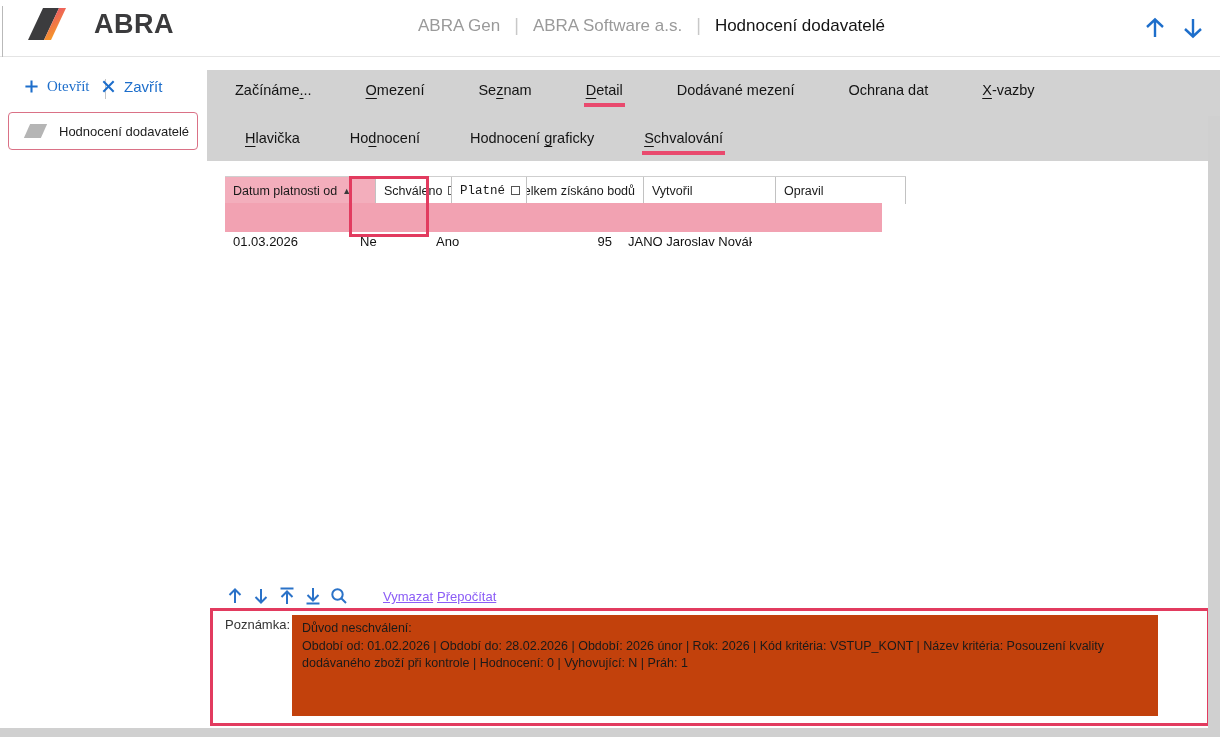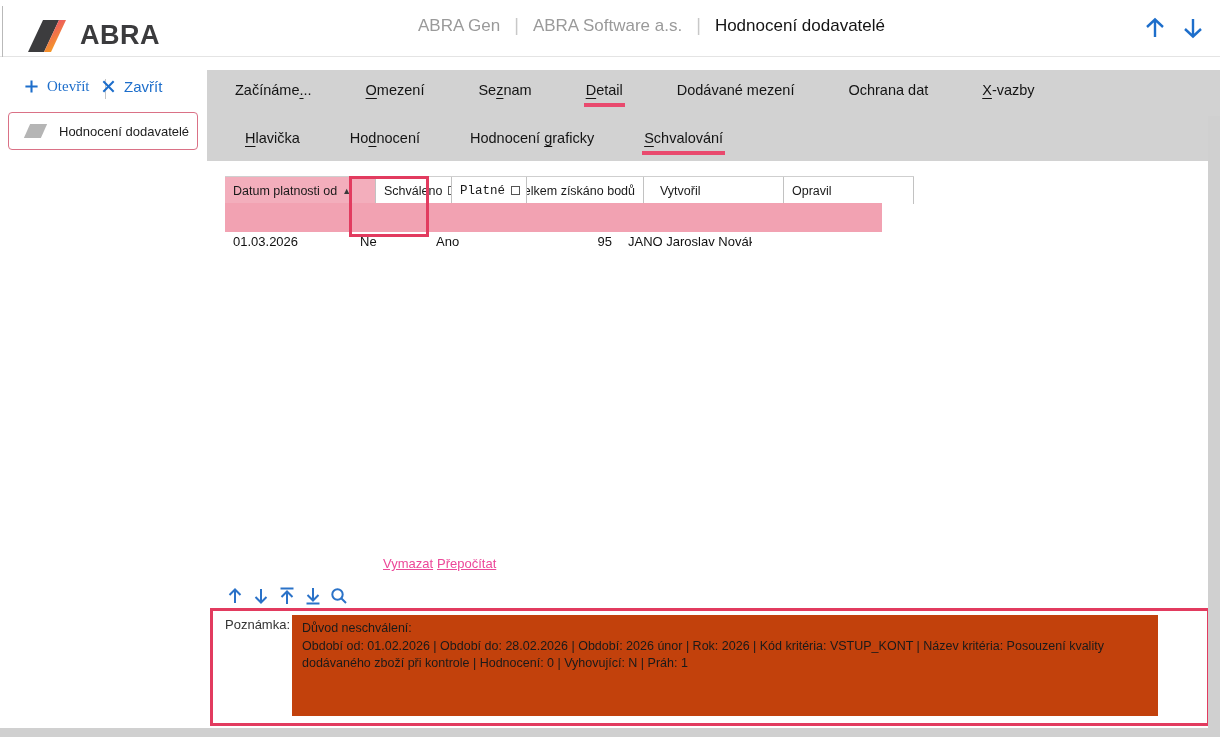--- a/index.html
+++ b/index.html
@@ -3,21 +3,21 @@
 <meta charset="utf-8">
 <style>
   * { margin:0; padding:0; box-sizing:border-box; }
   html,body { background:#fff; }
   body { font-family:"Liberation Sans", sans-serif; }
   #page { position:relative; width:1220px; height:737px; background:#fff; overflow:hidden; }
 
   
   .top-header { position:absolute; left:0; top:0; width:1220px; height:57px; background:#fff; border-bottom:1px solid #e4e4e4; }
   .left-hairline { position:absolute; left:2px; top:6px; width:1px; height:722px; background:#b9b9b9; }
-  .logo-wrap { position:absolute; left:28px; top:20px; display:flex; align-items:flex-start; gap:10px; }
+  .logo-wrap { position:absolute; left:28px; top:8px; display:flex; align-items:center; gap:24px; }
   .logo-text { font-size:27px; font-weight:800; color:#3b3b3d; letter-spacing:0.5px; }
   .breadcrumb { position:absolute; left:418px; top:15px; font-size:17px; display:flex; align-items:center; }
   .breadcrumb .crumb { color:#9a9a9a; }
   .breadcrumb .crumb.current { color:#141414; }
   .breadcrumb .sep { color:#c8c8c8; padding:0 14px; font-size:18px; }
   .hdr-arrow { position:absolute; top:15px; width:26px; height:26px; color:#1d6ecb; cursor:pointer; }
   .hdr-arrow svg { width:100%; height:100%; }
 
   
   .sidebar { position:absolute; left:0; top:57px; width:206px; height:671px; background:#fff; }
@@ -46,21 +46,21 @@
   .sort-arrow { font-size:9px; color:#3a3a3a; margin-left:5px; }
   .chk { display:inline-block; width:9px; height:9px; border:1px solid #555; background:#fff; margin-left:6px; flex:0 0 auto; }
   .grid-row { position:absolute; left:225px; top:203px; height:29px; display:flex; background:#f2a2b2; cursor:pointer; }
   .gr-cell { height:29px; display:flex; align-items:center; padding:0 8px; font-size:13px; color:#111; white-space:nowrap; overflow:hidden;margin-top:24px; }
   .gr-cell.right { justify-content:flex-end; }
 
   
   .nav-icons { position:absolute; left:225px; top:586px; display:flex; gap:6px; }
   .nav-icons .tool { width:20px; height:20px; color:#2a72c8; cursor:pointer; }
   .nav-icons .tool svg { width:100%; height:100%; }
-  .dis-link { position:absolute; top:556px; font-size:13px; color:#ec4899; text-decoration:underline; cursor:default; white-space:nowrap; }
+  .dis-link { position:absolute; top:589px; font-size:13px; color:#8b5cf6; text-decoration:underline; cursor:default; white-space:nowrap; }
 
   
   .note-label { position:absolute; left:225px; top:617px; font-size:13px; color:#333; }
   .note-box { position:absolute; left:292px; top:615px; width:866px; height:101px; background:#c2410c; padding:5px 10px; font-size:12.5px; line-height:1.4; color:#1a1a1a; overflow:hidden; }
 
   
   .annot { position:absolute; border:3px solid #e23b5f; background:transparent; pointer-events:none; }
   .annot-col { left:349px; top:176px; width:80px; height:61px; }
   .annot-note { left:210px; top:608px; width:1000px; height:118px; }
   .right-strip { position:absolute; left:1208px; top:116px; width:12px; height:621px; background:#d0d0d0; }
@@ -150,21 +150,21 @@
         <span>Schváleno</span>
         <span class="chk"></span>
       </div>
       <div class="gh-cell" style="width: 75px; font-family: Liberation Mono, monospace;">
         <span>Platné</span>
         <span class="chk"></span>
       </div>
       <div class="gh-cell right" style="width: 117px;">
         <span>Celkem získáno bodů</span>
       </div>
-      <div class="gh-cell" style="width: 132px; margin-left: 8px;">
+      <div class="gh-cell" style="width: 132px;">
         <span>Vytvořil</span>
       </div>
       <div class="gh-cell" style="width: 130px;">
         <span>Opravil</span>
       </div>
     </div>
   <div class="grid-row" id="grid-row">
       <div class="gr-cell" style="width: 127px;">01.03.2026</div>
       <div class="gr-cell" style="width: 76px;">Ne</div>
       <div class="gr-cell" style="width: 75px;">Ano</div>

